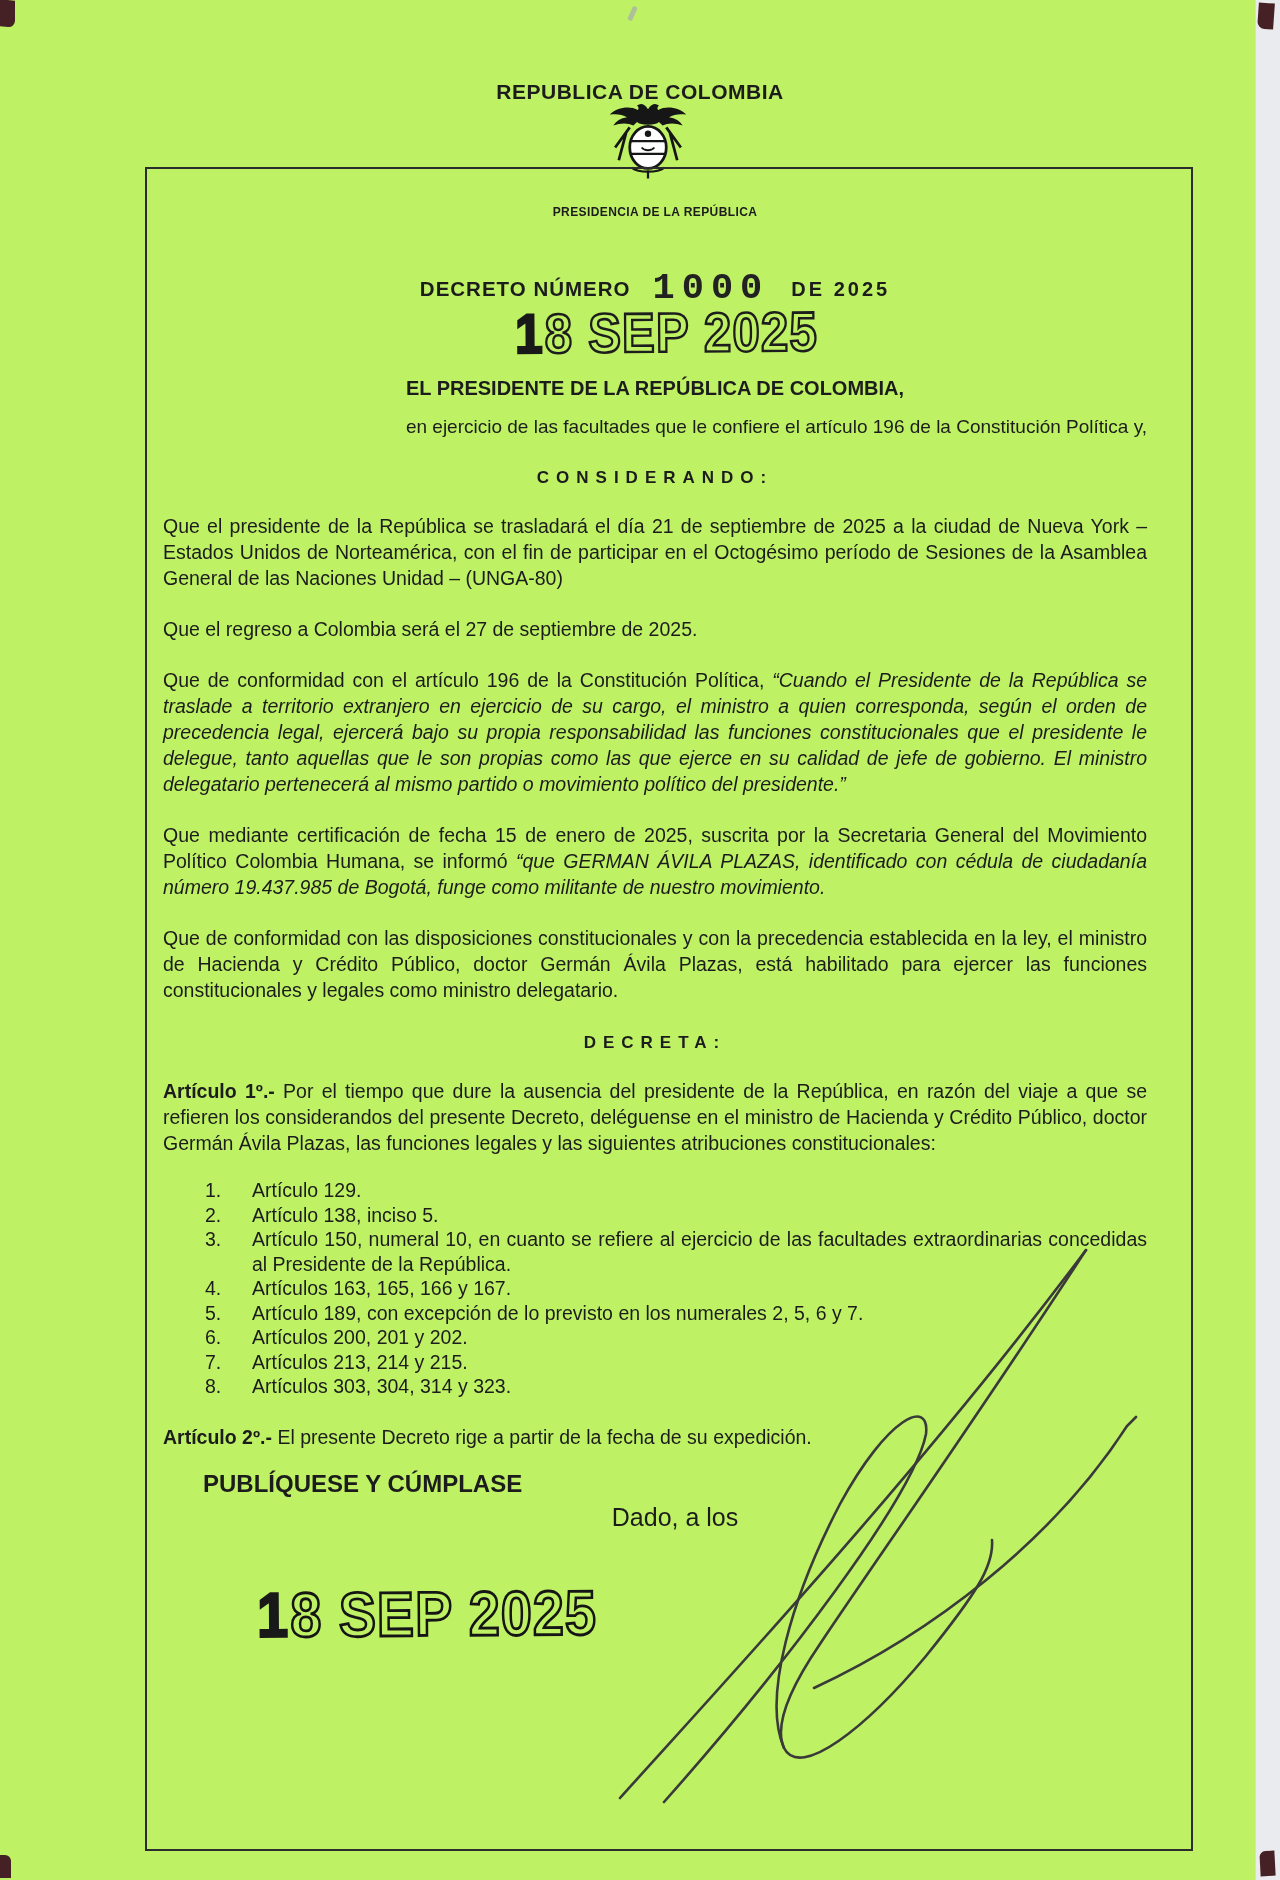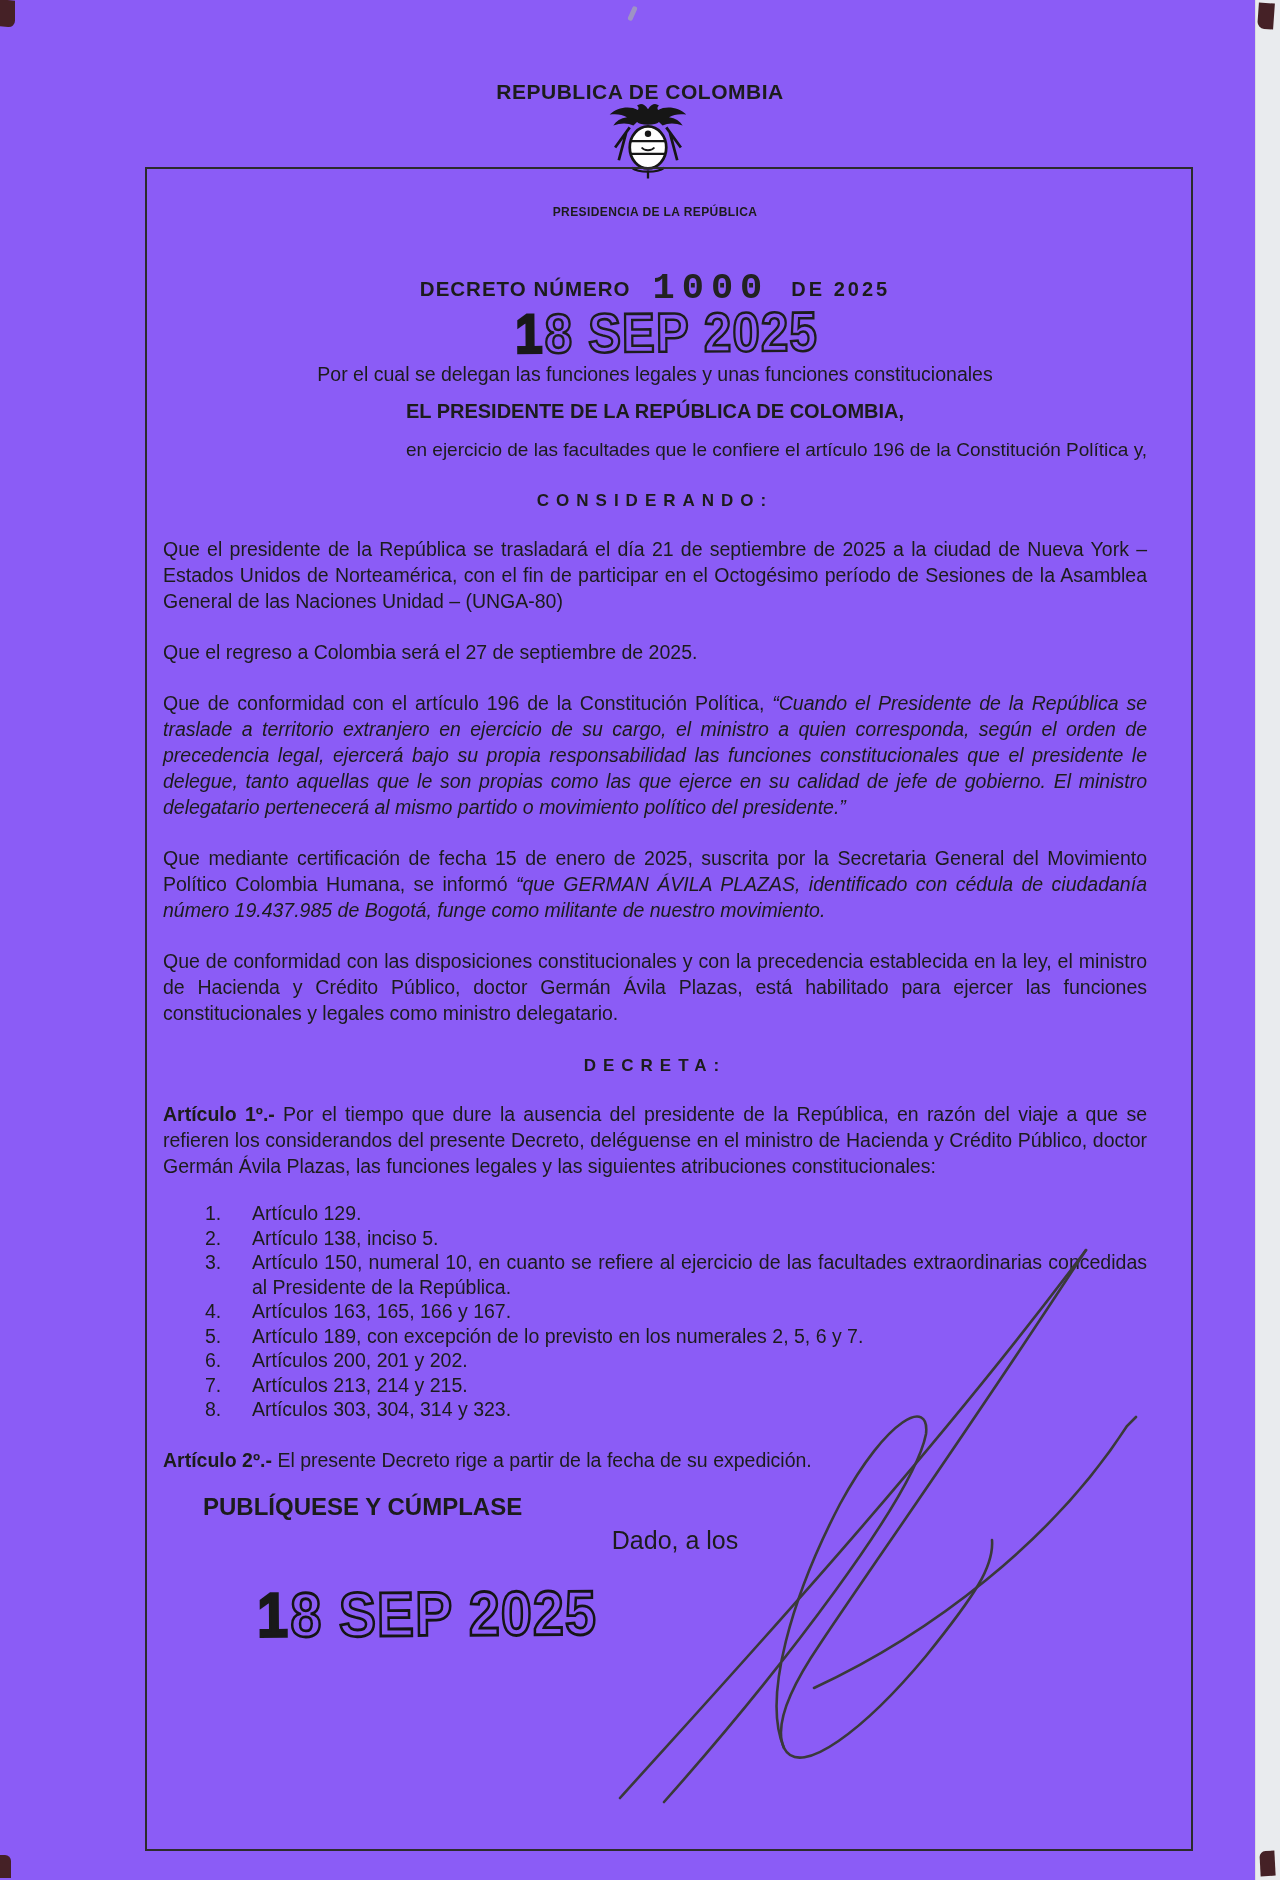--- a/index.html
+++ b/index.html
@@ -1,18 +1,18 @@
 <!DOCTYPE html>
 <html><head>
 <meta charset="utf-8">
 <style>
   html,body { margin:0; padding:0; background:#ffffff; }
   .page {
     position:relative; width:1280px; height:1880px;
-    background:#8b5cf6; overflow:hidden;
+    background:#bef264; overflow:hidden;
     font-family:"Liberation Sans", sans-serif; color:#1c1c1c;text-decoration:underline;
   }
   .edge-strip { position:absolute; right:0; top:0; width:24px; height:100%;
     background:#e9ebee; border-left:1px solid #dadce0; }
   .corner { position:absolute; background:#452126; }
   .corner.tl { left:0; top:0; width:15px; height:27px; border-radius:0 0 7px 0; transform:skewY(6deg); }
   .corner.tr { right:6px; top:3px; width:16px; height:26px; border-radius:0 0 0 7px; transform:rotate(4deg); }
   .corner.bl { left:0; bottom:2px; width:11px; height:23px; border-radius:0 6px 0 0; }
   .corner.br { right:5px; bottom:4px; width:15px; height:25px; border-radius:6px 0 0 0; transform:rotate(-3deg); }
   .speck { position:absolute; left:630px; top:6px; width:5px; height:15px;
@@ -98,21 +98,20 @@
       <div class="inst-title">PRESIDENCIA DE LA REPÚBLICA</div>
 
       <div class="decreto-block">
         <div class="decreto-line">
           <span class="d-prefix">DECRETO NÚMERO</span>
           <span class="d-number">1000</span>
           <span class="d-suffix">DE 2025</span>
         </div>
       </div>
 
-      <div class="subject">Por el cual se delegan las funciones legales y unas funciones constitucionales</div>
 
       <div class="issuer-title">EL PRESIDENTE DE LA REPÚBLICA DE COLOMBIA,</div>
       <div class="issuer-basis">en ejercicio de las facultades que le confiere el artículo 196 de la Constitución Política y,</div>
 
       <div class="section-heading">CONSIDERANDO:</div>
 
       <p class="para">Que el presidente de la República se trasladará el día 21 de septiembre de 2025 a la ciudad de Nueva York – Estados Unidos de Norteamérica, con el fin de participar en el Octogésimo período de Sesiones de la Asamblea General de las Naciones Unidad – (UNGA-80)</p>
       <p class="para">Que el regreso a Colombia será el 27 de septiembre de 2025.</p>
       <p class="para"><span>Que de conformidad con el artículo 196 de la Constitución Política, </span><span class="q">“Cuando el Presidente de la República se traslade a territorio extranjero en ejercicio de su cargo, el ministro a quien corresponda, según el orden de precedencia legal, ejercerá bajo su propia responsabilidad las funciones constitucionales que el presidente le delegue, tanto aquellas que le son propias como las que ejerce en su calidad de jefe de gobierno. El ministro delegatario pertenecerá al mismo partido o movimiento político del presidente.”</span></p>
       <p class="para"><span>Que mediante certificación de fecha 15 de enero de 2025, suscrita por la Secretaria General del Movimiento Político Colombia Humana, se informó </span><span class="q">“que GERMAN ÁVILA PLAZAS, identificado con cédula de ciudadanía número 19.437.985 de Bogotá, funge como militante de nuestro movimiento.</span></p>

